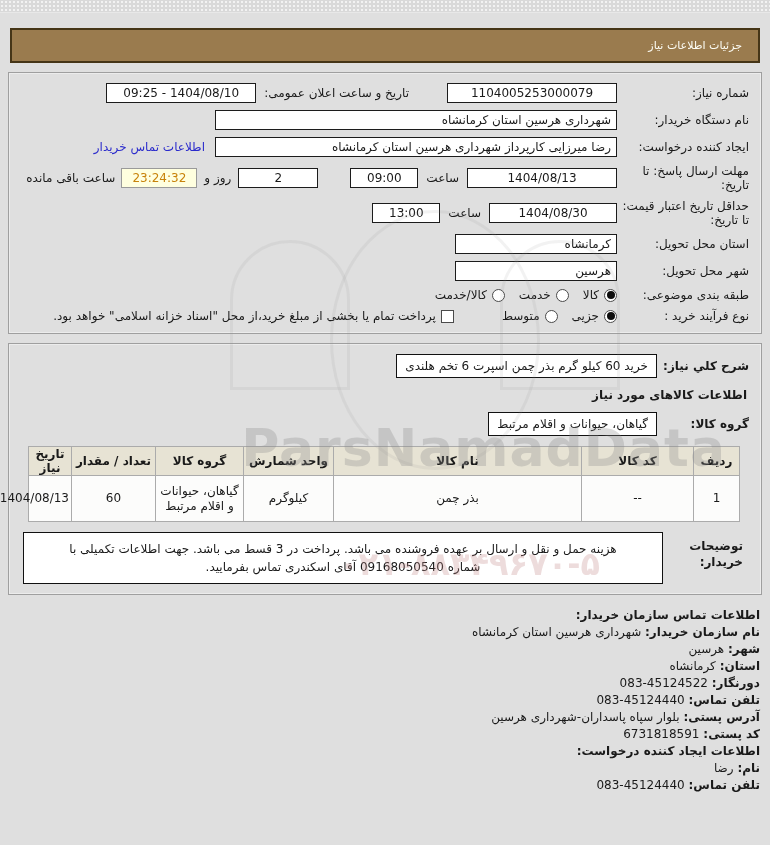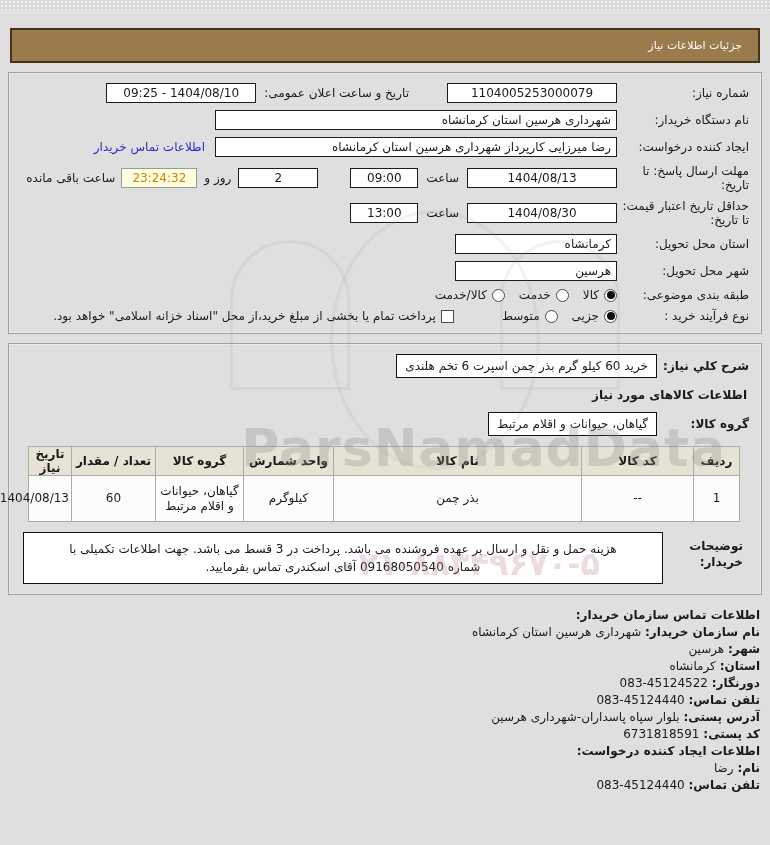--- a/index.html
+++ b/index.html
@@ -124,21 +124,21 @@
     <span style="margin:0 8px;">ساعت</span>
     <div class="ibox" style="width:68px;">09:00</div>
     <div class="ibox" style="width:80px; margin-right:32px;">2</div>
     <span style="margin:0 7px;">روز و</span>
     <div class="ibox yellowbox" style="width:76px;">23:24:32</div>
     <span style="margin-right:6px;">ساعت باقی مانده</span>
   </div>
 
   <div class="frow">
     <span class="lbl">حداقل تاریخ اعتبار قیمت: تا تاریخ:</span>
-    <div class="ibox" style="width:150px;">1404/08/30</div>
+    <div class="ibox" style="width:128px;">1404/08/30</div>
     <span style="margin:0 8px;">ساعت</span>
     <div class="ibox" style="width:68px;">13:00</div>
   </div>
 
   <div class="frow">
     <span class="lbl">استان محل تحویل:</span>
     <div class="ibox ibox--right" style="width:162px;">کرمانشاه</div>
   </div>
 
   <div class="frow">

